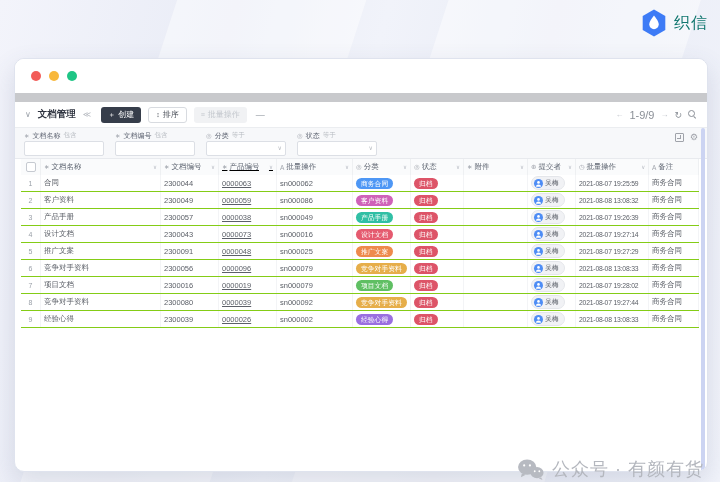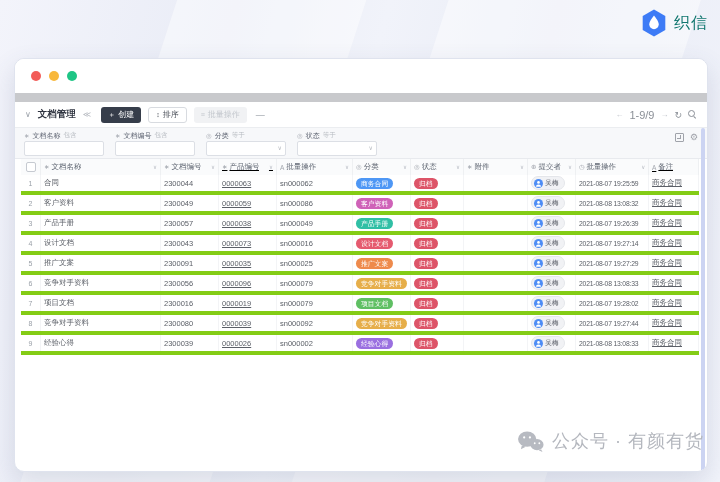--- a/index.html
+++ b/index.html
@@ -63,36 +63,36 @@
   .gear{font-size:9px;color:#a0a3aa;line-height:1;}
 
   
   .thead{position:absolute;left:6px;top:100px;display:flex;height:16px;background:#fafbfc;border-bottom:1px solid #e8eaee;}
   .th{display:flex;align-items:center;gap:2px;box-sizing:border-box;padding:0 3px;border-right:1px solid #eef0f2;}
   .hic{font-size:6.5px;color:#a2a6ae;}
   .hl{font-size:7.5px;color:#5f6672;white-space:nowrap;overflow:hidden;}
   .hs{margin-left:auto;font-size:5.5px;color:#b8bcc4;}
   .cb{width:8px;height:8px;background:#fff;border:1px solid #c6cad1;border-radius:2px;margin:0 auto;}
   .tbody{position:absolute;left:6px;top:116px;}
-  .tr{display:flex;height:16px;border-bottom:4px solid #84cc16;background:#fff;}
+  .tr{display:flex;height:16px;border-bottom:1px solid #84cc16;background:#fff;}
   .td{display:flex;align-items:center;box-sizing:border-box;padding:0 3px;border-right:1px solid #f3f4f6;
     font-size:7.5px;color:#5c6068;white-space:nowrap;overflow:hidden;}
   .idx{justify-content:center;color:#9aa0a8;font-size:7px;}
   .c0{width:20px;}.c1{width:120px;}.c2{width:58px;}.c3{width:58px;text-decoration:underline;}.c4{width:76px;}.c5{width:58px;}
-  .c6{width:53px;}.c7{width:64px;}.c8{width:48px;}.c9{width:73px;font-size:6.8px;letter-spacing:-0.2px;}.c10{width:50px;text-decoration:underline;}
+  .c6{width:53px;}.c7{width:64px;}.c8{width:48px;}.c9{width:73px;font-size:6.8px;letter-spacing:-0.2px;}.c10{width:50px;}
   .pill{display:inline-block;height:11px;line-height:11px;padding:0 5px;border-radius:6px;color:#fff;font-size:6.8px;}
   .upill{display:inline-flex;align-items:center;gap:2px;height:12px;padding:0 5px 0 2px;border-radius:7px;background:#f1f2f5;
     border:1px solid #e4e6ea;font-size:6.8px;color:#555a63;}
   .av{width:9px;height:9px;border-radius:50%;background:#4e8df5;display:inline-flex;align-items:center;justify-content:center;overflow:hidden;}
   .av svg{width:7px;height:7px;}
 
   .vscroll{position:absolute;right:2px;top:69px;width:4px;height:386px;background:#ccd4f2;border-radius:2px;}
 
   
-  .watermark{position:absolute;right:16px;bottom:29px;display:flex;align-items:center;gap:8px;z-index:5;}
+  .watermark{position:absolute;right:16px;bottom:1px;display:flex;align-items:center;gap:8px;z-index:5;}
   .wm-text{font-size:18px;color:#b4b7be;letter-spacing:1px;}
 </style>
 </head>
 <body>
 
 <div class="stripe s1"></div>
 <div class="stripe s2"></div>
 
 <div class="brand">
   <svg width="26" height="28" viewBox="0 0 24 26">
@@ -329,21 +329,21 @@
               </svg>
             </span>吴梅</span>
         </div>
         <div class="td c9">2021-08-07 19:27:14</div>
         <div class="td c10">商务合同</div>
       </div>
       <div class="tr">
         <div class="td c0 idx">5</div>
         <div class="td c1">推广文案</div>
         <div class="td c2">2300091</div>
-        <div class="td c3">0000035</div>
+        <div class="td c3">0000048</div>
         <div class="td c4">sn000025</div>
         <div class="td c5">
           <span class="pill" style="background:#ee8a4c">推广文案</span>
         </div>
         <div class="td c6">
           <span class="pill" style="background:#dd5468">归档</span>
         </div>
         <div class="td c7"></div>
         <div class="td c8">
           <span class="upill"><span class="av">

